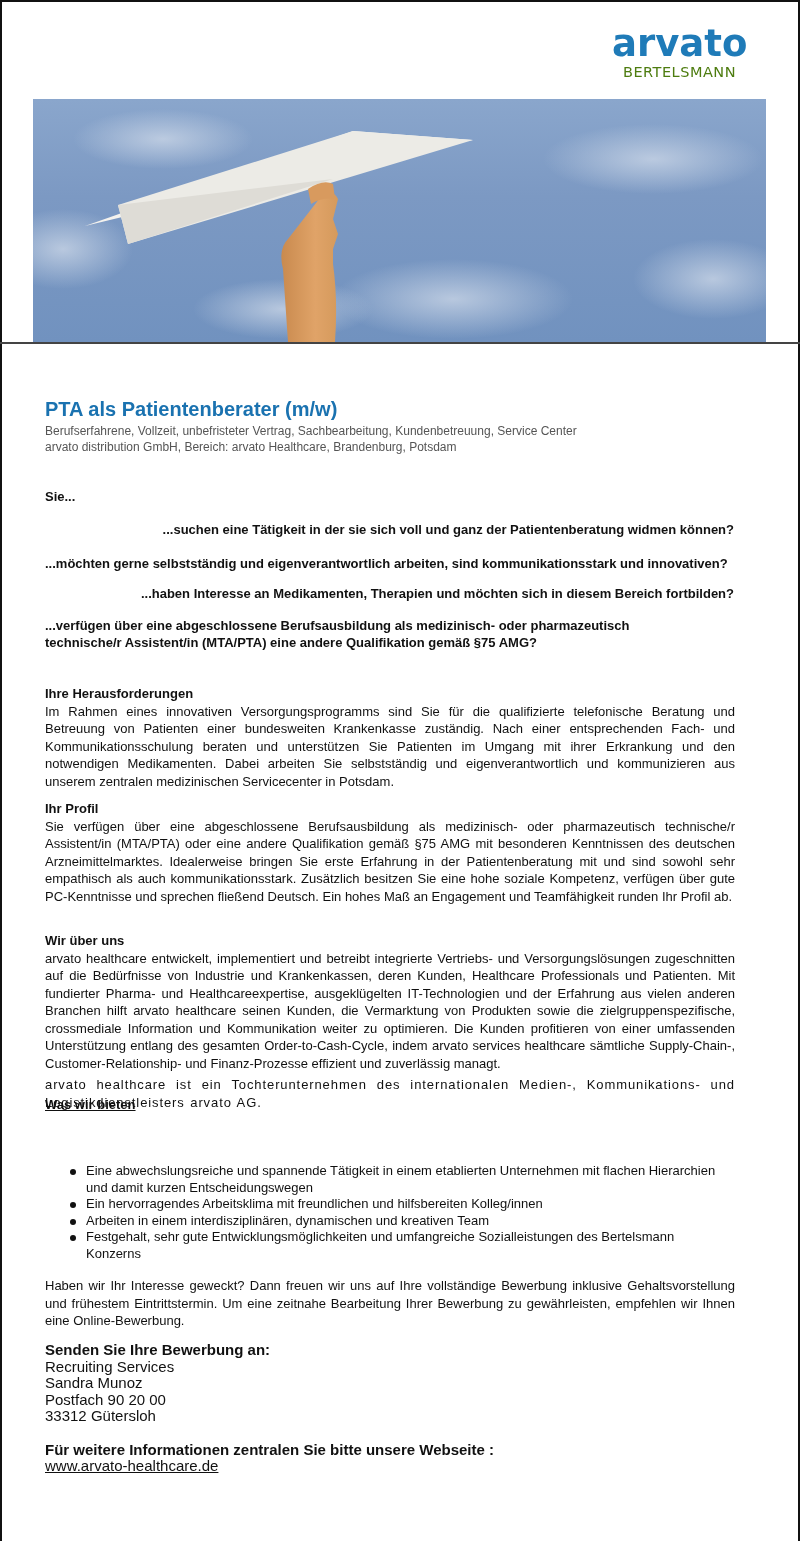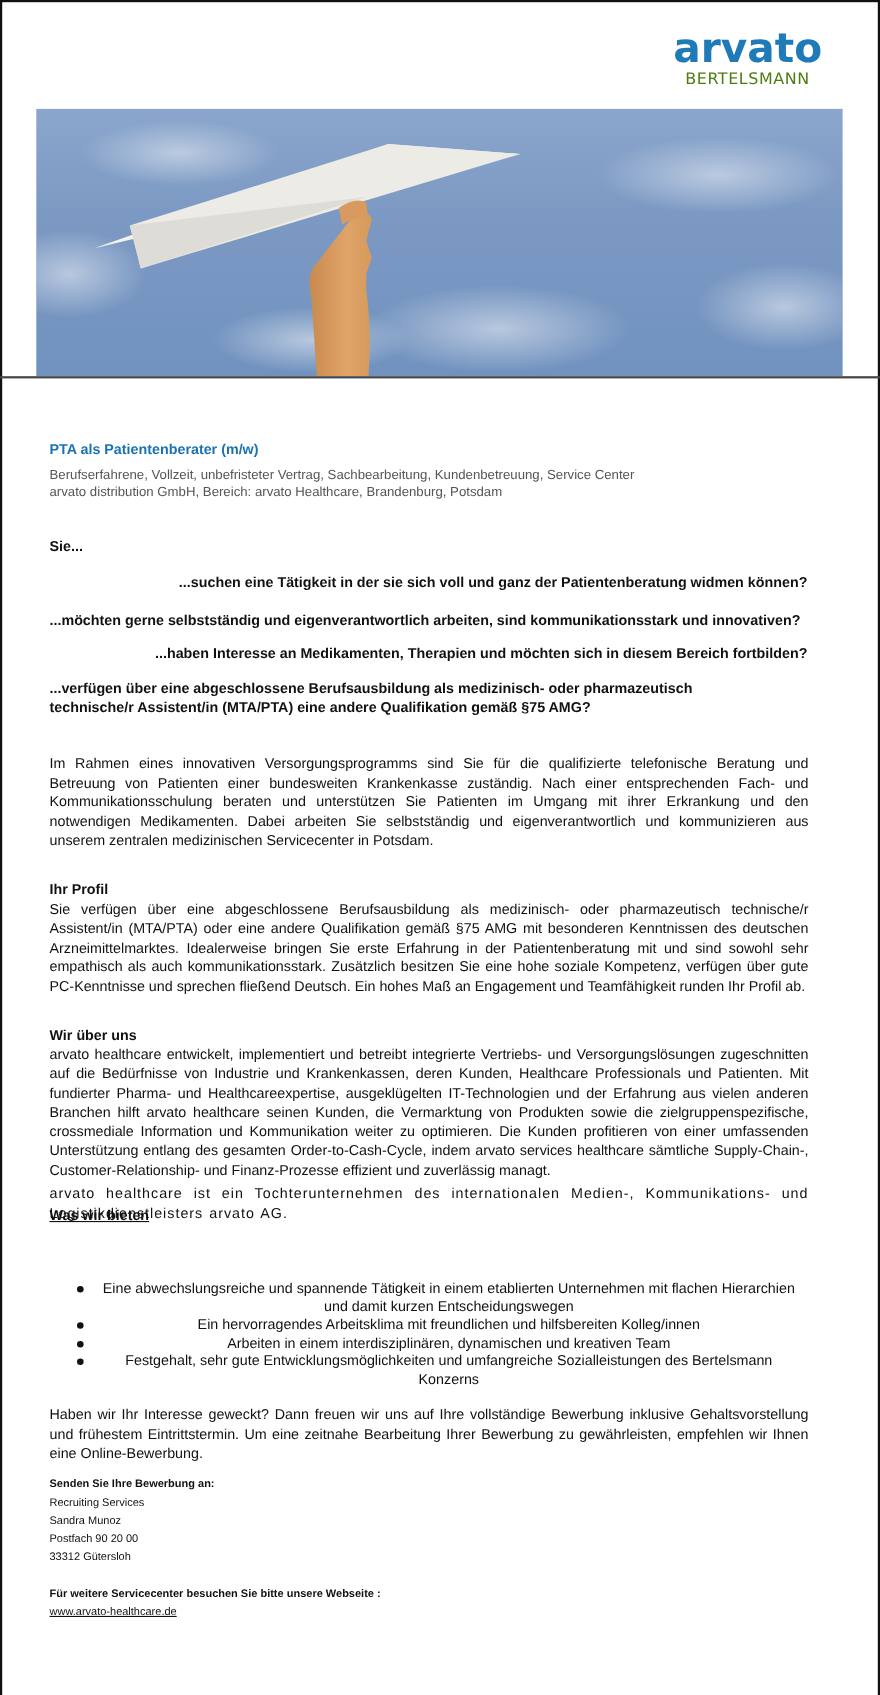--- a/index.html
+++ b/index.html
@@ -5,33 +5,33 @@
     html, body { margin: 0; padding: 0; background: #ffffff; }
     body { width: 800px; height: 1541px; position: relative; overflow: hidden; font-family: "Liberation Sans", sans-serif; color: #111; }
     .frame { position: absolute; left: 0; top: 0; width: 796px; height: 1541px; border-left: 2px solid #111; border-right: 2px solid #111; border-top: 2px solid #111; }
     .logo { position: absolute; left: 612px; top: 26px; width: 135px; text-align: center; }
     .logo .brand { font-family: "DejaVu Sans", sans-serif; font-size: 37px; font-weight: bold; color: #1f7bb8; letter-spacing: 0px; line-height: 36px; }
     .logo .sub { font-family: "DejaVu Sans", sans-serif; font-size: 14.5px; color: #4d7c0f; letter-spacing: 0.5px; line-height: 16px; margin-top: 2px; }
     .banner { position: absolute; left: 33px; top: 99px; width: 733px; height: 243px; overflow: hidden; background: linear-gradient(180deg, #8aa6cc 0%, #7c99c3 40%, #7192bf 100%); }
     .banner svg { position: absolute; left: 0; top: 0; }
     .divider { position: absolute; left: 0; top: 342px; width: 800px; height: 2px; background: #444; }
     .content { position: absolute; left: 45px; top: 395px; width: 690px; }
-    .title { font-size: 13px; font-weight: bold; color: #1a72b0; margin: 0; line-height: 28px; }
+    .title { font-size: 20px; font-weight: bold; color: #1a72b0; margin: 0; line-height: 28px; }
     .meta { font-size: 12px; color: #555; line-height: 16px; }
     .sie { position: absolute; top: 489px; left: 45px; font-size: 13px; font-weight: bold; }
     .q { position: absolute; font-size: 13px; font-weight: bold; line-height: 17px; }
     .q.right { right: 66px; text-align: right; }
     .q.left { left: 45px; width: 690px; }
     .section { position: absolute; left: 45px; width: 690px; font-size: 13px; line-height: 17.5px; }
     .section .head { font-weight: bold; }
     .section .para { text-align: justify; }
-    .list { position: absolute; left: 70px; width: 660px; top: 1163px; margin: 0; padding: 0; list-style: none; font-size: 13px; line-height: 16.5px; text-align: center; }
+    .list { position: absolute; left: 70px; width: 660px; top: 1163px; margin: 0; padding: 0; list-style: none; font-size: 13px; line-height: 16.5px; }
     .list li { position: relative; padding-left: 16px; }
     .list li .bullet { position: absolute; left: 0; top: 6px; width: 6px; height: 6px; border-radius: 50%; background: #111; }
-    .contact { position: absolute; left: 45px; top: 1342px; font-size: 10px; line-height: 16.5px; }
+    .contact { position: absolute; left: 45px; top: 1342px; font-size: 15px; line-height: 16.5px; }
     .contact .head { font-weight: bold; }
     .link { color: #111; text-decoration: underline; }
     .wide { letter-spacing: 0.9px; word-spacing: 1px; }
   </style>
 </head>
 <body>
 
 <div class="frame"></div>
 
 <div class="logo">
@@ -74,20 +74,21 @@
   <div class="meta">arvato distribution GmbH, Bereich: arvato Healthcare, Brandenburg, Potsdam</div>
 </div>
 
 <div class="sie">Sie...</div>
 <div class="q right" style="top:521px;">...suchen eine Tätigkeit in der sie sich voll und ganz der Patientenberatung widmen können?</div>
 <div class="q left" style="top:555px;">...möchten gerne selbstständig und eigenverantwortlich arbeiten, sind kommunikationsstark und innovativen?</div>
 <div class="q right" style="top:585px;">...haben Interesse an Medikamenten, Therapien und möchten sich in diesem Bereich fortbilden?</div>
 <div class="q left" style="top:617px; width:660px;">...verfügen über eine abgeschlossene Berufsausbildung als medizinisch- oder pharmazeutisch technische/r Assistent/in (MTA/PTA) eine andere Qualifikation gemäß §75 AMG?</div>
 
 <div class="section" style="top:685px;">
+  <div class="head">Ihre Herausforderungen</div>
   <div class="para">Im Rahmen eines innovativen Versorgungsprogramms sind Sie für die qualifizierte telefonische Beratung und Betreuung von Patienten einer bundesweiten Krankenkasse zuständig. Nach einer entsprechenden Fach- und Kommunikationsschulung beraten und unterstützen Sie Patienten im Umgang mit ihrer Erkrankung und den notwendigen Medikamenten. Dabei arbeiten Sie selbstständig und eigenverantwortlich und kommunizieren aus unserem zentralen medizinischen Servicecenter in Potsdam.</div>
 </div>
 
 <div class="section" style="top:800px;">
   <div class="head">Ihr Profil</div>
   <div class="para">Sie verfügen über eine abgeschlossene Berufsausbildung als medizinisch-  oder pharmazeutisch technische/r Assistent/in (MTA/PTA) oder eine andere Qualifikation gemäß §75 AMG mit besonderen Kenntnissen des deutschen Arzneimittelmarktes. Idealerweise bringen Sie erste Erfahrung in der Patientenberatung mit und sind sowohl sehr empathisch als auch kommunikationsstark. Zusätzlich besitzen Sie eine hohe soziale Kompetenz, verfügen über gute PC-Kenntnisse und sprechen fließend Deutsch. Ein hohes Maß an Engagement und Teamfähigkeit runden Ihr Profil ab.</div>
 </div>
 
 <div class="section" style="top:932px;">
   <div class="head">Wir über uns</div>
@@ -113,15 +114,15 @@
   <div class="para">Haben wir Ihr Interesse geweckt? Dann freuen wir uns auf Ihre vollständige Bewerbung inklusive Gehaltsvorstellung und frühestem Eintrittstermin. Um eine zeitnahe Bearbeitung Ihrer Bewerbung zu gewährleisten, empfehlen wir Ihnen eine Online-Bewerbung.</div>
 </div>
 
 <div class="contact">
   <div class="head">Senden Sie Ihre Bewerbung an:</div>
   <div>Recruiting Services</div>
   <div>Sandra Munoz</div>
   <div>Postfach 90 20 00</div>
   <div>33312 Gütersloh</div>
   <div style="height:17px;"></div>
-  <div class="head">Für weitere Servicecenter besuchen Sie bitte unsere Webseite :</div>
+  <div class="head">Für weitere Informationen zentralen Sie bitte unsere Webseite :</div>
   <a class="link">www.arvato-healthcare.de</a>
 </div>
 
 </body></html>

